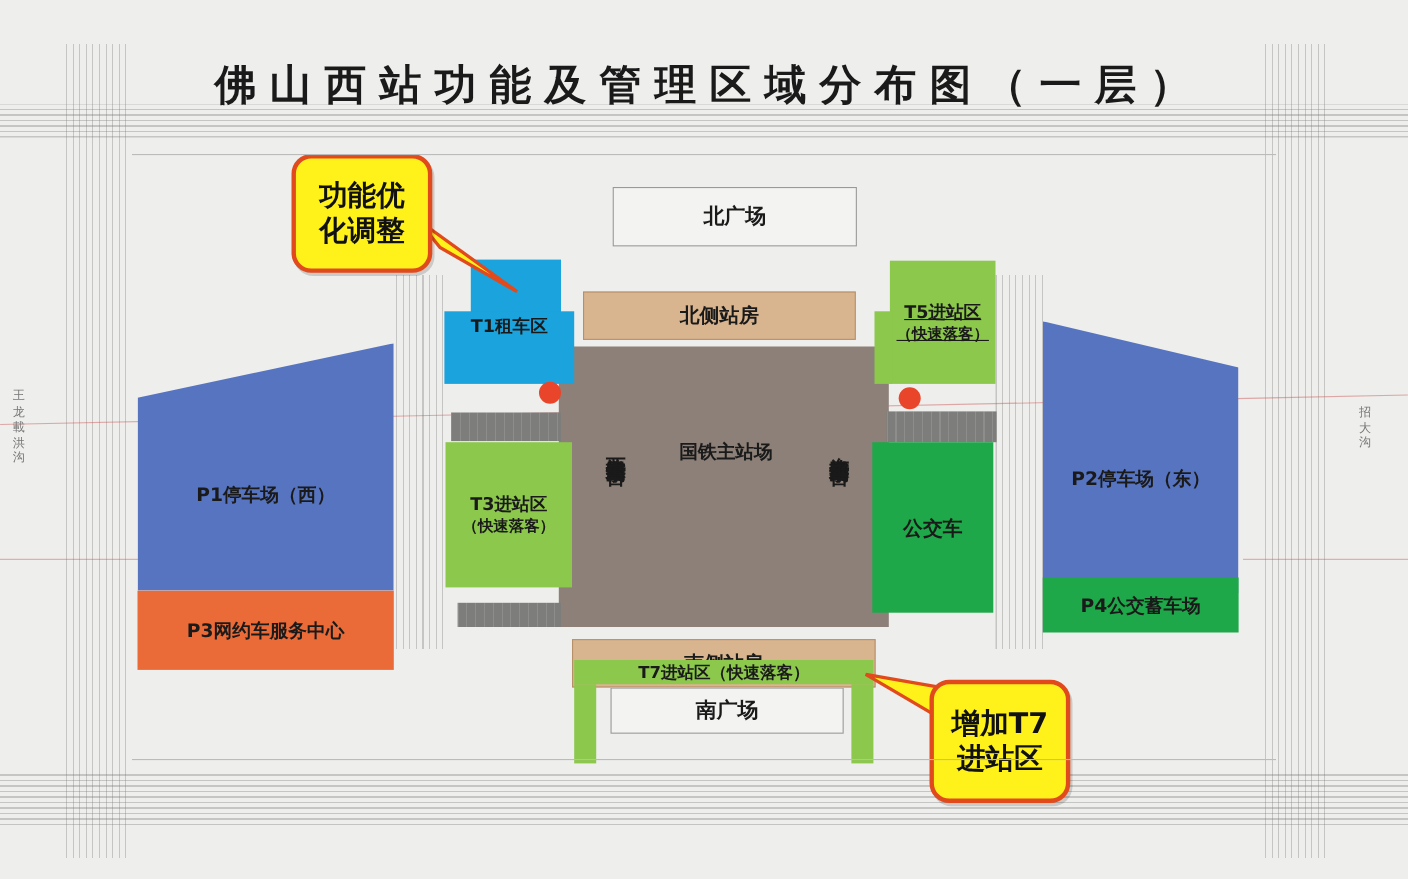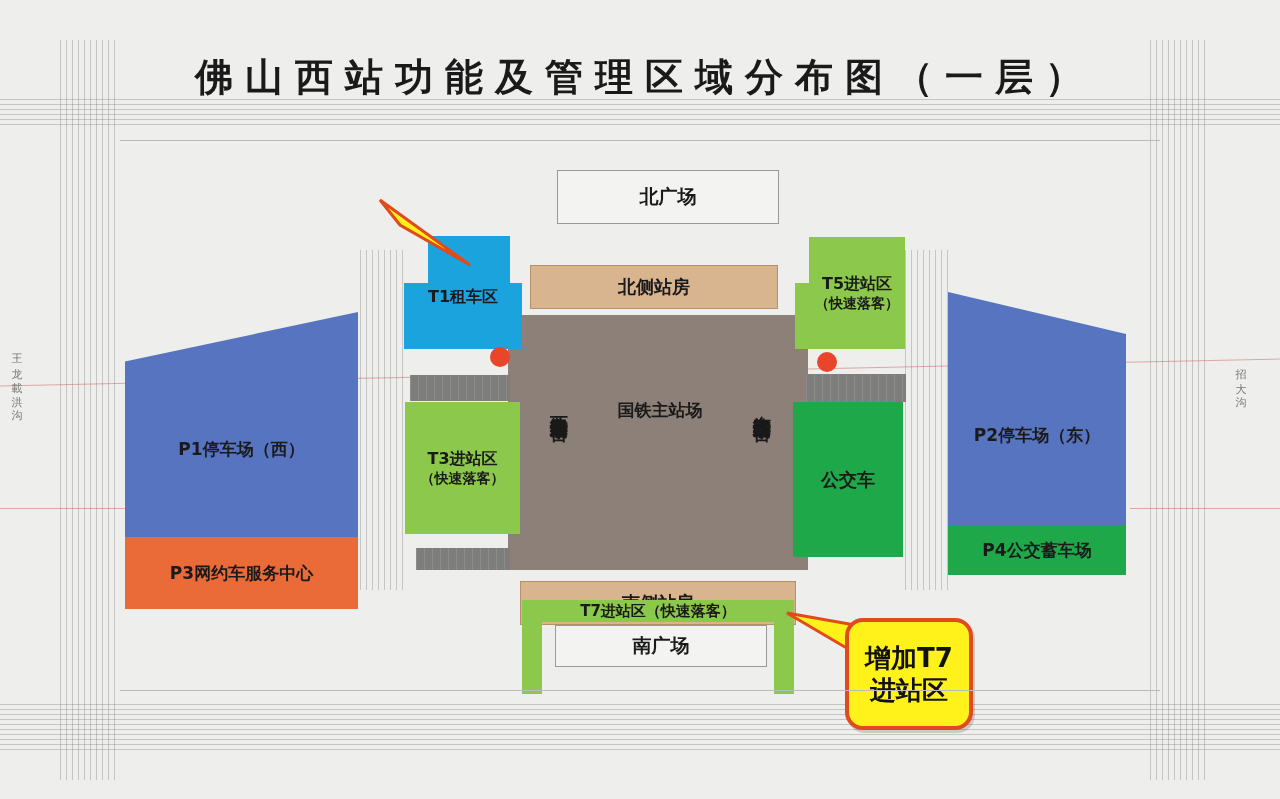--- a/index.html
+++ b/index.html
@@ -72,21 +72,21 @@
 
   <div class="abs hatch" style="left:410px;top:375px;width:100px;height:26px;"></div>
   <div class="abs hatch" style="left:806px;top:374px;width:100px;height:28px;"></div>
   <div class="abs hatch" style="left:416px;top:548px;width:94px;height:22px;"></div>
 
   <div class="zone" style="left:405px;top:402px;width:115px;height:132px;background:#8cc84b;font-size:16px;flex-direction:column;">
     <span>T3进站区</span>
     <span style="font-size:14px;">（快速落客）</span>
   </div>
 
-  <div class="zone" style="left:809px;top:237px;width:96px;height:112px;background:#8cc84b;font-size:16px;flex-direction:column;">
+  <div class="zone" style="left:809px;top:237px;width:96px;height:112px;background:#8cc84b;font-size:16px;flex-direction:column;text-decoration:underline;">
     <span>T5进站区</span>
     <span style="font-size:14px;">（快速落客）</span>
   </div>
   <div class="abs" style="left:795px;top:283px;width:16px;height:66px;background:#8cc84b;"></div>
 
   <div class="zone" style="left:793px;top:402px;width:110px;height:155px;background:#1fa84a;font-size:18px;">
     <span>公交车</span>
   </div>
 
   <div class="zone tan grid-overlay" style="left:520px;top:549px;width:274px;height:42px;font-size:18px;">
@@ -115,20 +115,24 @@
     <span>P2停车场（东）</span>
   </div>
 
   <div class="zone" style="left:948px;top:525px;width:178px;height:50px;background:#1fa84a;font-size:17px;">
     <span>P4公交蓄车场</span>
   </div>
 
   <svg class="abs" style="left:370px;top:195px;" width="110" height="80">
     <polygon points="10,5 30,30 100,70" fill="#fff21a" stroke="#e14a1c" stroke-width="3"></polygon>
   </svg>
+  <div class="callout" style="left:265px;top:140px;width:120px;height:100px;font-size:26px;flex-direction:column;">
+    <span>功能优</span>
+    <span>化调整</span>
+  </div>
 
   <svg class="abs" style="left:785px;top:605px;" width="80" height="60">
     <polygon points="2,8 70,20 70,48" fill="#fff21a" stroke="#e14a1c" stroke-width="3"></polygon>
   </svg>
   <div class="callout" style="left:845px;top:618px;width:120px;height:104px;font-size:26px;flex-direction:column;">
     <span>增加T7</span>
     <span>进站区</span>
   </div>
 
   <div class="abs" style="left:120px;top:140px;width:1040px;height:1px;background:#bbb;"></div>

